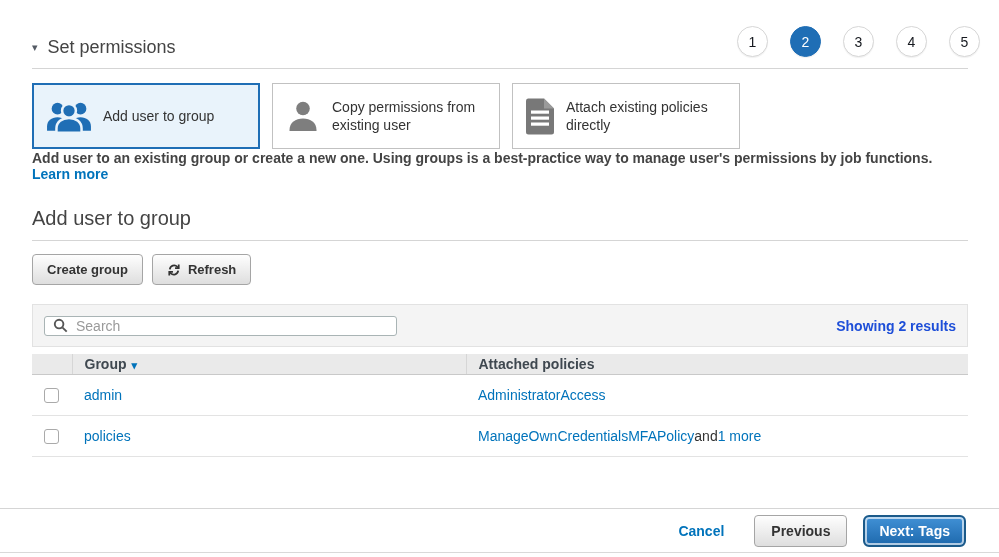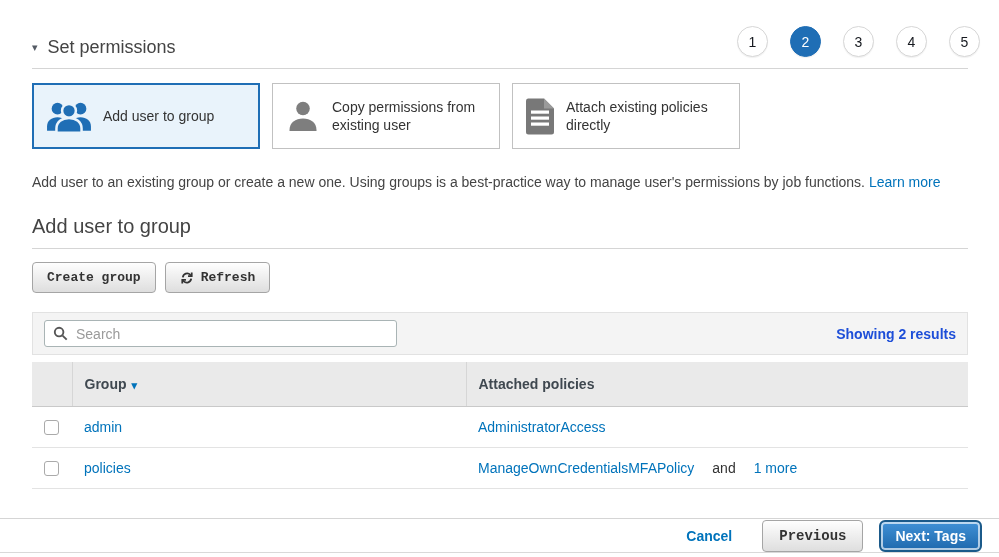--- a/index.html
+++ b/index.html
@@ -37,80 +37,80 @@
   
   .cards { display: flex; gap: 12px; margin-top: 14px; }
   .card {
     width: 228px; height: 66px; background: #fff;
     border: 1px solid #c1c1c1; display: flex; align-items: center;
     padding: 0 12px; gap: 11px; cursor: pointer;
   }
   .card.selected { border: 2px solid #1f6eb5; background: #e9f3fb; }
   .card-label { font-size: 14px; color: #333; line-height: 1.3; }
 
-  .desc { margin: 25px 0 0; font-size: 14px; color: #444; }
+  .desc { margin: 1px 0 0; font-size: 14px; color: #444; font-weight: bold; }
   a, .link { color: #0073bb; text-decoration: none; cursor: pointer; }
 
   .sub-title { margin: 25px 0 0; font-size: 20px; font-weight: 400; color: #444; }
 
   
   .actions { margin-top: 13px; display: flex; gap: 9px; }
   .btn {
-    font-family: Liberation Mono, monospace;
+    font-family: Liberation Sans, sans-serif;
     font-size: 13px; font-weight: bold; color: #333;
     background: linear-gradient(#fefefe, #dedede);
     border: 1px solid #a5a5a5; border-radius: 4px;
     padding: 7px 14px; display: inline-flex; align-items: center; gap: 7px;
     cursor: pointer;
   }
 
   
   .toolbar {
     margin-top: 19px; height: 43px; background: #f4f4f4;
     border: 1px solid #e2e2e2;
     display: flex; align-items: center; justify-content: space-between;
     padding: 0 11px;
   }
   .search-box {
-    width: 353px; height: 27px; background: #fff;
+    width: 353px; height: 20px; background: #fff;
     border: 1px solid #a9b4b5; border-radius: 3px;
     display: flex; align-items: center; padding: 0 8px; gap: 6px;
   }
   .search-box input {
     border: none; outline: none; flex: 1; font-size: 14px;
     font-family: "Liberation Sans", sans-serif; color: #333; background: transparent;
   }
   .search-box input::placeholder { color: #9a9a9a; }
   .results { font-weight: bold; font-size: 14px; color: #1d4ed8; }
 
   
   table { width: 100%; border-collapse: collapse; margin-top: 7px; }
   thead th {
-    background: #eaeaea; height: 44px; text-align: left;
+    background: #eaeaea; height: 20px; text-align: left;
     font-size: 14px; color: #3f4850; padding: 0 12px;
     border-bottom: 1px solid #c9c9c9; border-left: 1px solid #d6d6d6;
   }
   thead th:first-child { border-left: none; }
   tbody td {
     height: 41px; font-size: 14px; padding: 0 12px;
     border-bottom: 1px solid #e3e3e3; background: #fff;
   }
   .sort-arrow { color: #0073bb; font-size: 11px; margin-left: 5px; cursor: pointer; }
   .checkbox {
     width: 15px; height: 15px; border: 1px solid #aaa; border-radius: 3px;
     background: #fff; display: inline-block; vertical-align: middle; cursor: pointer;
   }
-  .and-text { color: #333; margin: 0 18px; }
+  .and-text { color: #333; margin: 0 0; }
 
   
   .footer {
-    position: absolute; left: 0; bottom: 4px; width: 100%; height: 35px;
+    position: absolute; left: 0; bottom: 4px; width: 100%; height: 45px;
     background: #fff; border-top: 1px solid #d5d5d5; border-bottom: 1px solid #d9d9d9;
     display: flex; align-items: center; justify-content: flex-end;
-    padding-right: 17px;
+    padding-right: 33px;
   }
   .cancel-link { font-weight: bold; font-size: 14px; margin-right: 30px; }
   .btn-prev { font-size: 14px; padding: 7px 16px; }
   .btn-next {
     font-family: "Liberation Sans", sans-serif;
     margin-left: 16px; font-size: 14px; font-weight: bold; color: #fff;
     background: linear-gradient(#4191d6, #1e69ad);
     border: 2px solid #1b5a8a; border-radius: 6px;
     box-shadow: inset 0 0 0 2px rgba(255,255,255,.65);
     padding: 6px 14px; cursor: pointer;

